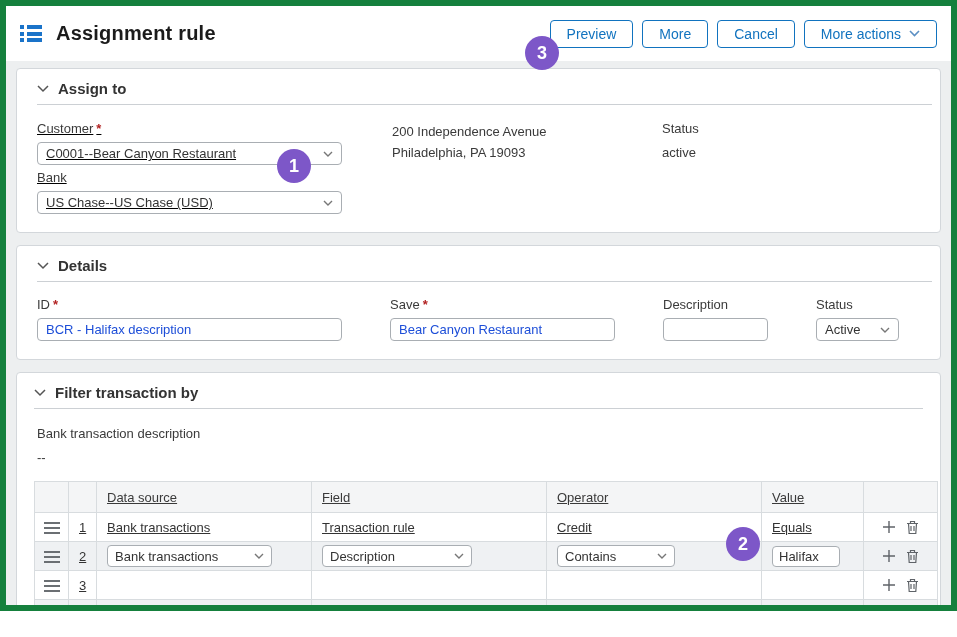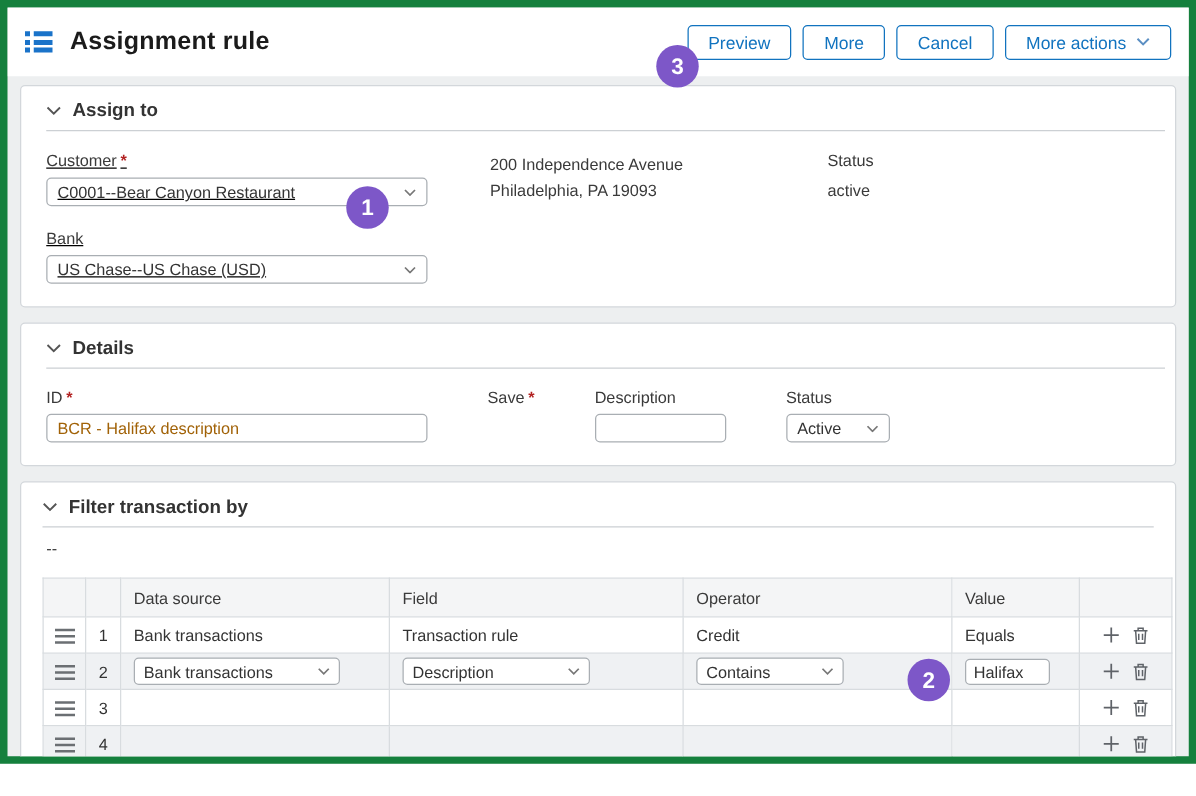--- a/index.html
+++ b/index.html
@@ -50,46 +50,46 @@
   .section-chev { color:#555; display:flex; }
   .field-label { font-size:13px; color:#3a3a3a; margin-bottom:6px; }
   .req { color:#b22222; font-weight:bold; margin-left:3px; }
   .control {
     height:23px; border:1px solid #a9aeb3; border-radius:4px;
     font-size:13px; color:#333; background:#fff;
     display:flex; align-items:center; padding:0 8px;
   }
   .control.select { justify-content:space-between; cursor:pointer; }
   .control input {
-    border:none; outline:none; width:100%; font-size:13px; color:#a16207;
+    border:none; outline:none; width:100%; font-size:13px; color:#1d4ed8;
     font-family:"Liberation Sans", sans-serif; background:transparent;
   }
   .sel-chev { color:#777; display:flex; margin-left:6px; }
   .static-val { font-size:13px; color:#3a3a3a; line-height:21px; }
   
   .assign-grid { display:flex; padding-top:16px; }
   .col-customer { width:305px;text-decoration:underline; }
   .col-address { width:220px; margin-left:50px; }
   .col-status  { margin-left:50px; }
-  .bank-group { margin-top:18px; }
+  .bank-group { margin-top:5px; }
   
   .details-row { display:flex; gap:48px; padding-top:15px; }
   .fg-id .control   { width:305px; }
   .fg-name .control { width:225px; }
   .fg-desc .control { width:105px; }
   .fg-status .control { width:83px; }
   
   .filter-card { margin-bottom:0; min-height:280px; padding-left:17px; padding-right:17px; }
   .filter-sub-label { font-size:13px; color:#3a3a3a; margin:17px 0 0 3px; }
   .filter-sub-value { font-size:13px; color:#3a3a3a; margin:9px 0 0 3px; }
   table.rules { border-collapse:collapse; margin-top:16px; width:903px; table-layout:fixed; }
   table.rules th, table.rules td {
     border:1px solid #d8dcdf; font-size:13px; color:#333;
     padding:0 10px; height:29px; text-align:left; font-weight:normal;
-    overflow:hidden; white-space:nowrap;
+    overflow:hidden; white-space:nowrap;text-decoration:underline;
   }
   table.rules thead th { background:#f4f5f6; height:31px; color:#3a3a3a; }
   tr.striped td { background:#eff1f3; }
   .c-drag { width:34px; } .c-num { width:28px; }
   .c-ds { width:215px; } .c-field { width:235px; } .c-op { width:215px; }
   .c-val { width:102px; } .c-act { width:74px; }
   .drag-cell { text-align:center !important; padding:0 4px !important; }
   .drag-handle { display:inline-flex; flex-direction:column; gap:3px; vertical-align:middle; cursor:grab; }
   .drag-handle i { display:block; width:16px; height:2px; background:#6b6f73; }
   .cell-select {
@@ -215,20 +215,23 @@
             <span>ID</span><span class="req">*</span>
           </div>
           <div class="control">
             <input value="BCR - Halifax description" style="">
           </div>
         </div>
         <div class="fg-name">
           <div class="field-label">
             <span>Save</span><span class="req">*</span>
           </div>
+          <div class="control">
+            <input value="Bear Canyon Restaurant" style="">
+          </div>
         </div>
         <div class="fg-desc">
           <div class="field-label">Description</div>
           <div class="control">
             <input value="" style="">
           </div>
         </div>
         <div class="fg-status">
           <div class="field-label">Status</div>
           <div class="control select">
@@ -245,20 +248,21 @@
 
     <div class="card filter-card">
       <div class="section-head">
         <span class="section-chev">
           <svg width="12" height="8" viewBox="0 0 12 8">
               <path d="M1 1l5 5 5-5" fill="none" stroke="#555" stroke-width="1.5"></path>
             </svg>
         </span>
         <span>Filter transaction by</span>
       </div>
+      <div class="filter-sub-label">Bank transaction description</div>
       <div class="filter-sub-value">--</div>
 
       <table class="rules">
         <colgroup>
           <col class="c-drag">
             <col class="c-num">
             <col class="c-ds">
             <col class="c-field">
             <col class="c-op">
             <col class="c-val">

